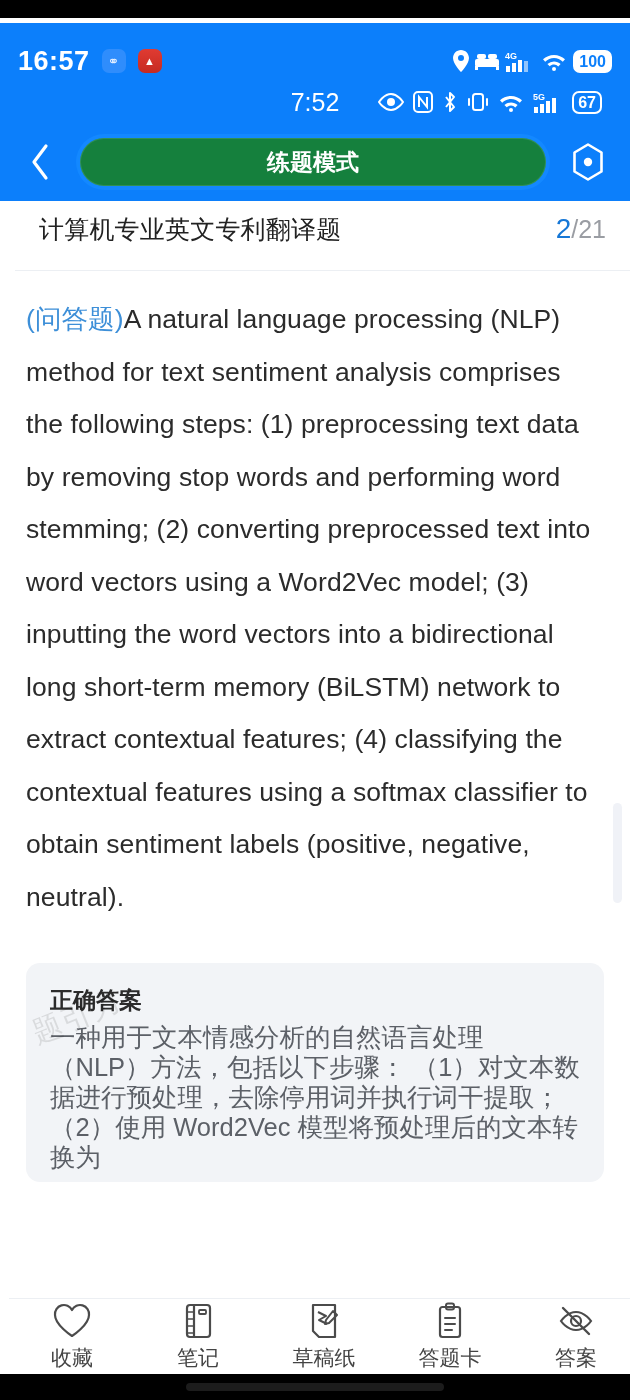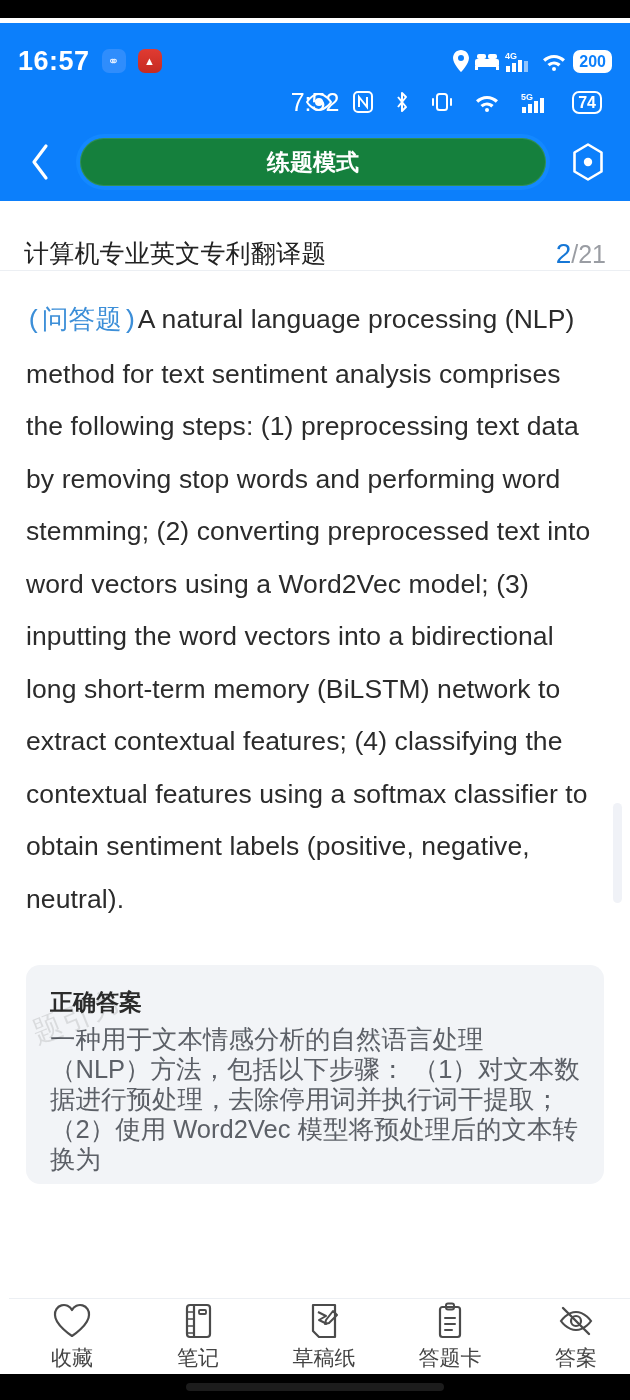--- a/index.html
+++ b/index.html
@@ -46,21 +46,21 @@
   .battery-pill.filled { background:#fff; color:#0c7ffb; }
 
   
   .status-row2 {
     height: 42px;
     display:flex; align-items:center;
     padding: 0 14px 0 0;
     color:#fff;
   }
   .clock2 { font-size: 25px; font-weight:500; color:#fff; width: 100%; text-align:center; position:absolute; left:0; }
-  .row2-inner { position: relative; width:100%; display:flex; align-items:center; justify-content:flex-end; gap: 21px; padding-right: 14px;}
+  .row2-inner { position: relative; width:100%; display:flex; align-items:center; justify-content:flex-end; gap: 9px; padding-right: 14px;}
 
   
   .navbar {
     height: 78px;
     display:flex; align-items:center;
     padding: 0 14px;
   }
   .back-btn {
     width: 52px; height: 52px;
     display:flex; align-items:center; justify-content:center;
@@ -85,44 +85,45 @@
   .seg-item.active {
     background: #15803d;
     color:#ffffff; font-weight:700;
     box-shadow: inset 0 0 0 1px rgba(255,255,255,.12);
   }
   .gear-btn { width: 56px; height:56px; display:flex; align-items:center; justify-content:center; cursor:pointer;}
 
   
   .title-row {
     height: 70px;
-    display:flex; align-items:flex-end;
-    padding: 0 24px;
+    display:flex; align-items:flex-start;
+    padding: 12px 24px;
     border-bottom: 1px solid #eceff3;
     background:#fff;
+    margin-left:15px;
   }
   .title-text { font-size: 25px; color:#222; letter-spacing:.2px; }
   .counter { margin-left:auto; font-size: 25px; color:#9a9da3; }
   .counter .cur { color:#1677d6; font-size: 28px; font-weight:500; }
 
   
   .content {
     position: relative;
     padding: 22px 26px 0 26px;
     height: 1022px;
     overflow: hidden;
     background:#fff;
   }
   .qtext {
     font-size: 26.5px;
     line-height: 52.5px;
     color: #2b2b2b;
     letter-spacing: .1px;
   }
-  .qtag { color:#3d8fd8;font-family:Liberation Mono, monospace; }
+  .qtag { color:#3d8fd8; }
   .watermark {
     position:absolute;
     left: 26px; top: 745px;
     font-size: 30px;
     color: rgba(0,0,0,.10);
     transform: rotate(-22deg);
     transform-origin: left top;
     pointer-events:none;
     letter-spacing: 1px;
   }
@@ -204,21 +205,21 @@
             <rect x="19" y="11" width="4" height="11" fill="#fff" opacity=".55"></rect>
           </svg>
         </span>
         <span>
           <svg width="26" height="20" viewBox="0 0 26 20">
               <path d="M13 4c4.2 0 8 1.6 11 4.3l-2.2 2.4C19.4 8.4 16.3 7 13 7S6.6 8.4 4.2 10.7L2 8.3C5 5.6 8.8 4 13 4z" fill="#fff"></path>
               <path d="M13 10.5c2.5 0 4.8 1 6.6 2.6l-2.3 2.4A6.4 6.4 0 0013 13.6c-1.6 0-3.1.6-4.3 1.6l-2.3-2.1A9.9 9.9 0 0113 10.5z" fill="#fff"></path>
               <circle cx="13" cy="18" r="2" fill="#fff"></circle>
             </svg>
         </span>
-        <span class="battery-pill filled">200</span>
+        <span class="battery-pill filled">100</span>
       </span>
     </div>
 
     <div class="status-row2">
       <span class="clock2">7:52</span>
       <span class="row2-inner">
         <span>
           <svg width="26" height="18" viewBox="0 0 26 18">
               <path d="M13 1C6 1 1 9 1 9s5 8 12 8 12-8 12-8-5-8-12-8z" fill="none" stroke="#fff" stroke-width="2"></path>
               <circle cx="13" cy="9" r="4" fill="#fff"></circle>
@@ -250,21 +251,21 @@
         </span>
         <span>
           <svg width="30" height="22" viewBox="0 0 30 22">
             <text x="0" y="9" font-size="9" font-family="Liberation Sans, sans-serif" font-weight="700" fill="#fff">5G</text>
             <rect x="1" y="16" width="4" height="6" fill="#fff"></rect>
             <rect x="7" y="13" width="4" height="9" fill="#fff"></rect>
             <rect x="13" y="10" width="4" height="12" fill="#fff"></rect>
             <rect x="19" y="7" width="4" height="15" fill="#fff"></rect>
           </svg>
         </span>
-        <span class="battery-pill">74</span>
+        <span class="battery-pill">67</span>
       </span>
     </div>
 
     <div class="navbar">
       <div class="back-btn">
         <svg width="22" height="38" viewBox="0 0 22 38">
             <path d="M17 3L5 19l12 16" fill="none" stroke="#fff" stroke-width="3.2" stroke-linecap="round" stroke-linejoin="round"></path>
           </svg>
       </div>
       <div class="seg">

